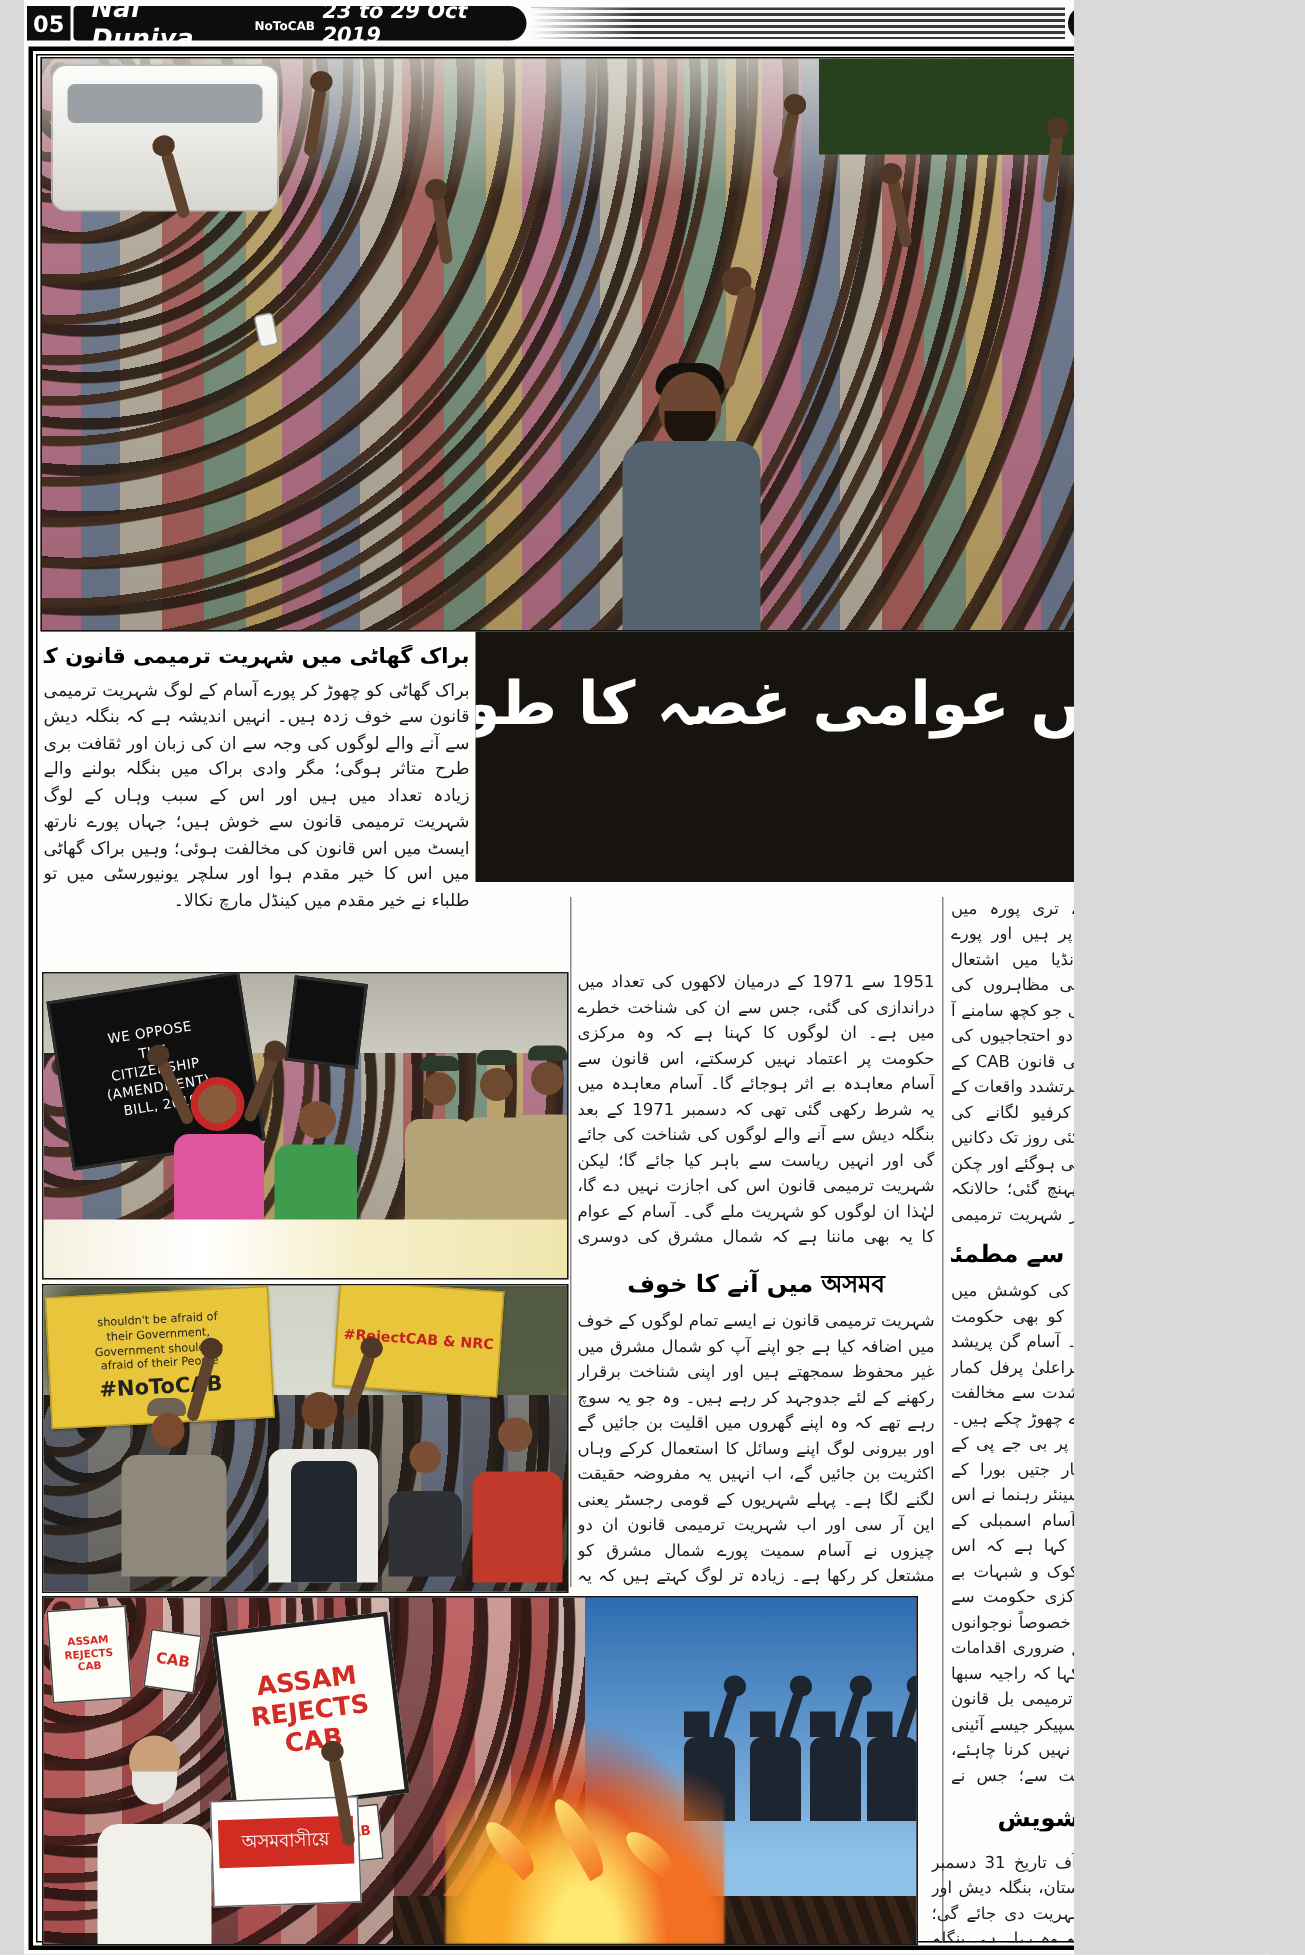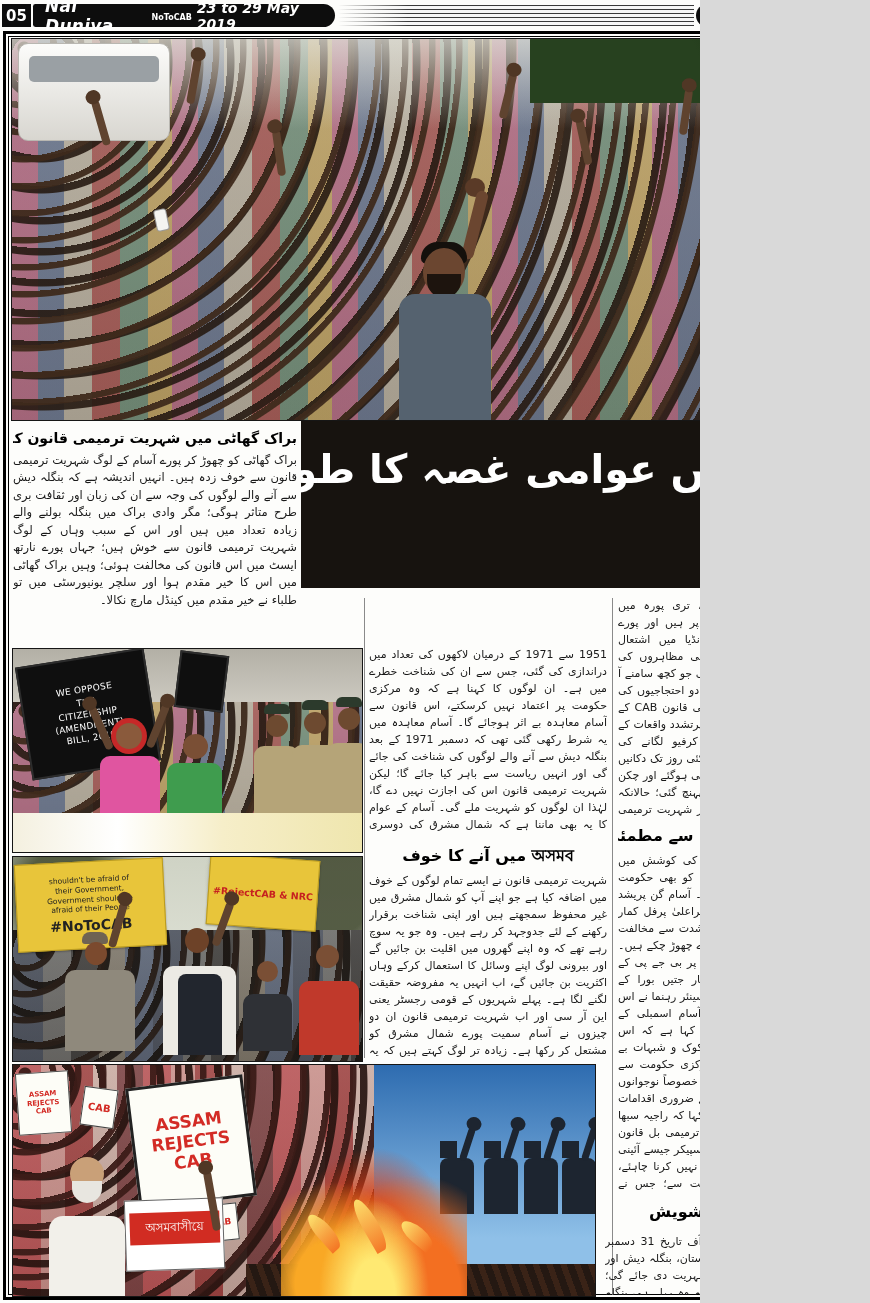--- a/index.html
+++ b/index.html
@@ -1,17 +1,17 @@
 <!DOCTYPE html>
 <html><head>
 <meta charset="utf-8">
 <style>
   html,body{margin:0;padding:0;background:#d9d9d9;}
   #page{position:relative;width:700px;height:1303px;background:#fdfdfb;overflow:hidden;
-        font-family:"DejaVu Sans",sans-serif;color:#111;}
+        font-family:"DejaVu Sans",sans-serif;color:#111;margin-left:16px;}
   
   .pgno{position:absolute;left:2px;top:4px;width:29px;height:23px;background:#0d0d0d;color:#fff;
         display:flex;align-items:center;justify-content:center;font-weight:bold;font-size:15px;}
   .mast-banner{position:absolute;left:33px;top:4px;width:302px;height:23px;background:#0d0d0d;color:#fff;
         border-radius:3px 14px 14px 3px;display:flex;align-items:center;padding-left:12px;box-sizing:border-box;gap:5px;}
   .mast-paper{font-size:17px;font-weight:bold;font-style:italic;letter-spacing:.3px;}
   .mast-weekly{font-size:8px;font-weight:bold;margin-top:4px;}
   .mast-dates{font-size:14px;font-weight:bold;font-style:italic;}
   .stripes{position:absolute;left:338px;top:5px;width:356px;height:21px;
         background:repeating-linear-gradient(to bottom,#3a3a3a 0 1.4px,#f7f7f7 1.4px 4px);}
@@ -171,21 +171,21 @@
 </style>
 </head>
 <body>
 
 <div id="page">
 
   <div class="pgno">05</div>
   <div class="mast-banner">
     <span class="mast-paper">Nai Duniya</span>
     <span class="mast-weekly">NoToCAB</span>
-    <span class="mast-dates">23 to 29 May 2019</span>
+    <span class="mast-dates">23 to 29 Oct 2019</span>
   </div>
   <div class="stripes"></div>
   <div class="section-bar">قومی سیاسی پرانی</div>
 
   <div class="frame"></div>
 
   <div class="photo hero">
     <div class="crowdfx"></div>
     <div class="hero-haze"></div>
     <div class="hero-van"></div>

